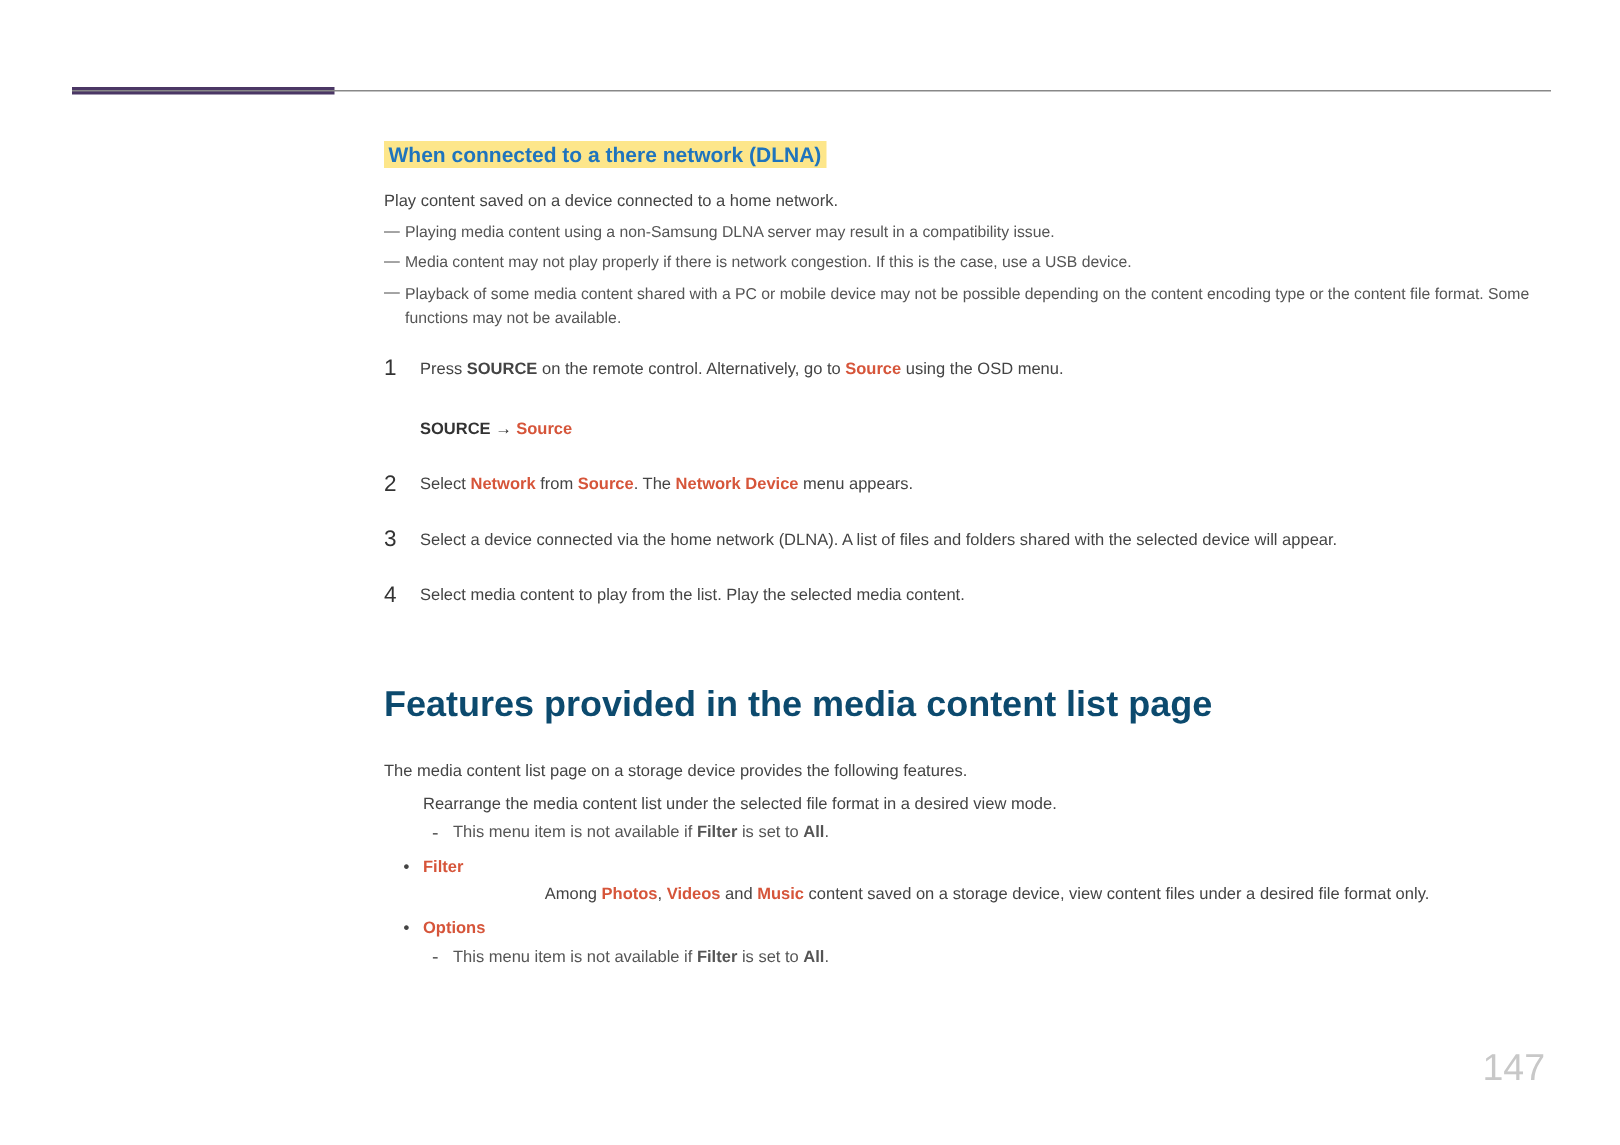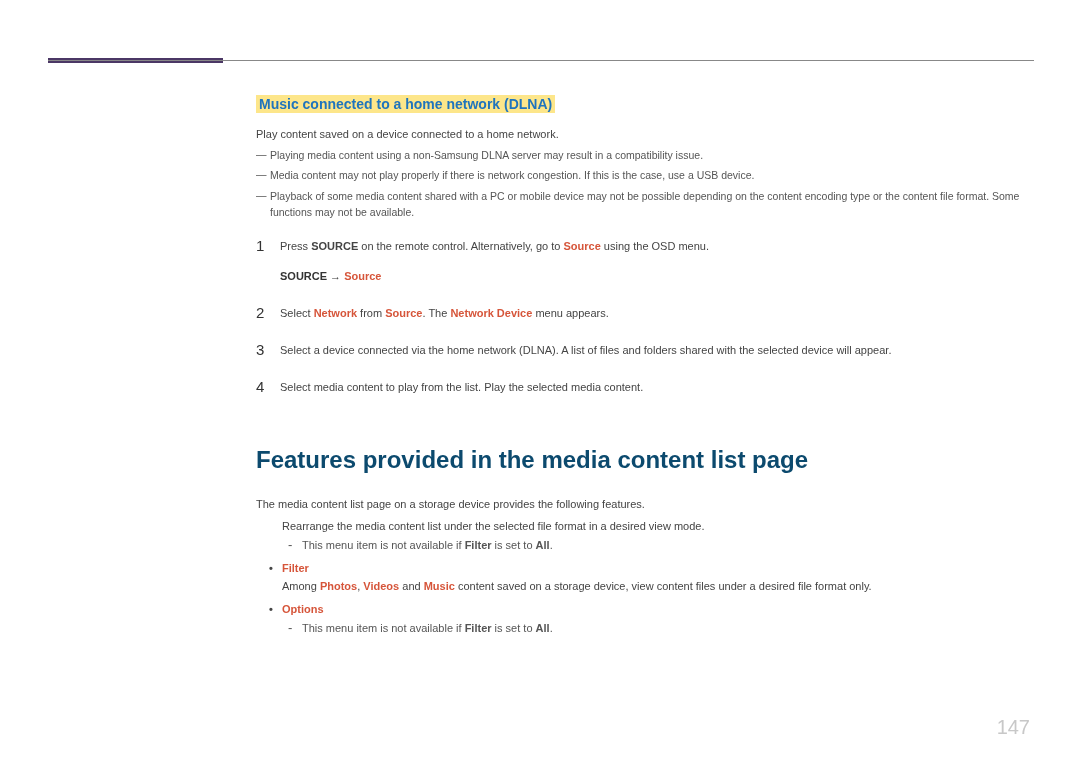--- a/index.html
+++ b/index.html
@@ -124,44 +124,44 @@
     .sub-note::before {
       content: "-";
       position: absolute;
       left: 32px;
       top: -2px;
       font-size: 13px;
       color: #555;
     }
     .page-num {
       position: absolute;
-      bottom: 24px;
+      bottom: 36px;
       right: 50px;
-      font-size: 20px;
+      font-size: 25px;
       color: #c8c8c8;
       font-weight: normal;
     }
     .feat-block { margin-top: 4px; }
     .path-sub {
       font-size: 11px;
       font-weight: bold;
       color: #333;
-      margin-top: 13px;
+      margin-top: 23px;
     }
   </style>
 </head>
 <body>
 
 <div class="accent-bar"></div>
 <div class="header-bar"></div>
 
 <div class="content">
 
   <div>
-    <span class="section-title hl-yellow">Music connected to a home network (DLNA)</span>
+    <span class="section-title hl-yellow">When connected to a there network (DLNA)</span>
 
     <div class="body-text" style="margin-top:13px">Play content saved on a device connected to a home network.</div>
 
     <div class="note">Playing media content using a non-Samsung DLNA server may result in a compatibility issue.</div>
     <div class="note">Media content may not play properly if there is network congestion. If this is the case, use a USB device.</div>
     <div class="note">Playback of some media content shared with a PC or mobile device may not be possible depending on the content encoding type or the content file format. Some functions may not be available.</div>
 
     <div class="steps">
       <div class="step">
         <div class="step-num">1</div>
@@ -200,21 +200,21 @@
 
     <div class="feat-block">
       <div class="" style="padding-left: 26px; position: static; font-size: 11px; color: rgb(68, 68, 68); line-height: 1.7;"><span style="display:inline-block">Rearrange the media content list under the selected file format in a desired view mode.</span></div>
       <div class="sub-note">
         <span>This menu item is not available if </span><span class="bold">Filter</span><span> is set to </span><span class="bold">All</span><span>.</span>
       </div>
     </div>
 
     <div class="feat-block">
       <div class="bullet-item"><span class="orange">Filter</span></div>
-      <div class="" style="padding-left: 26px; position: static; font-size: 11px; color: rgb(68, 68, 68); line-height: 1.7;">
+      <div class="" style="padding-left: 26px; position: static; font-size: 11px; color: rgb(68, 68, 68); line-height: 1.7; text-align: center;">
         <span>Among </span><span class="orange">Photos</span><span>, </span><span class="orange">Videos</span><span> and </span><span class="orange">Music</span><span> content saved on a storage device, view content files under a desired file format only.</span>
       </div>
     </div>
 
     <div class="feat-block">
       <div class="bullet-item"><span class="orange">Options</span></div>
       <div class="sub-note">
         <span>This menu item is not available if </span><span class="bold">Filter</span><span> is set to </span><span class="bold">All</span><span>.</span>
       </div>
     </div>

